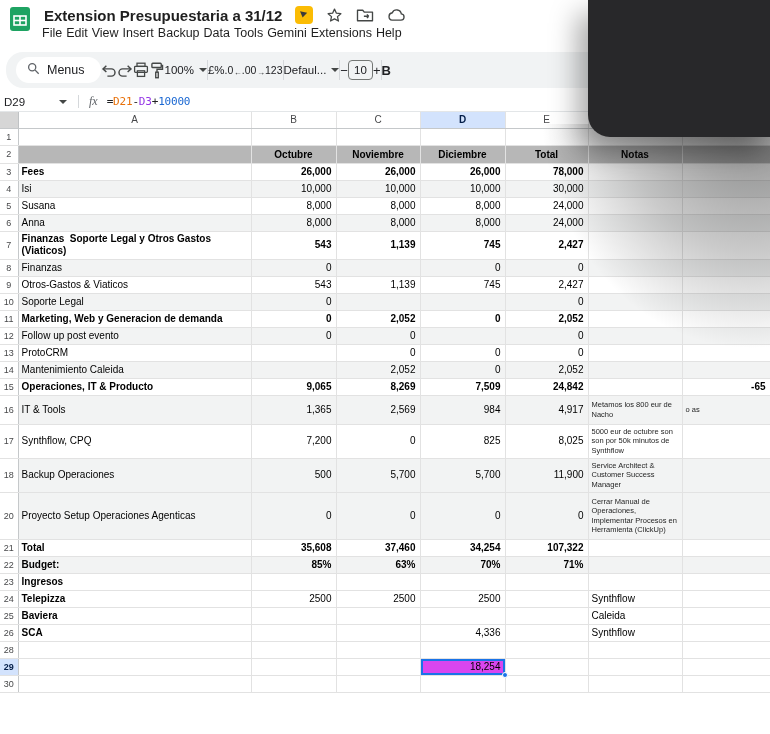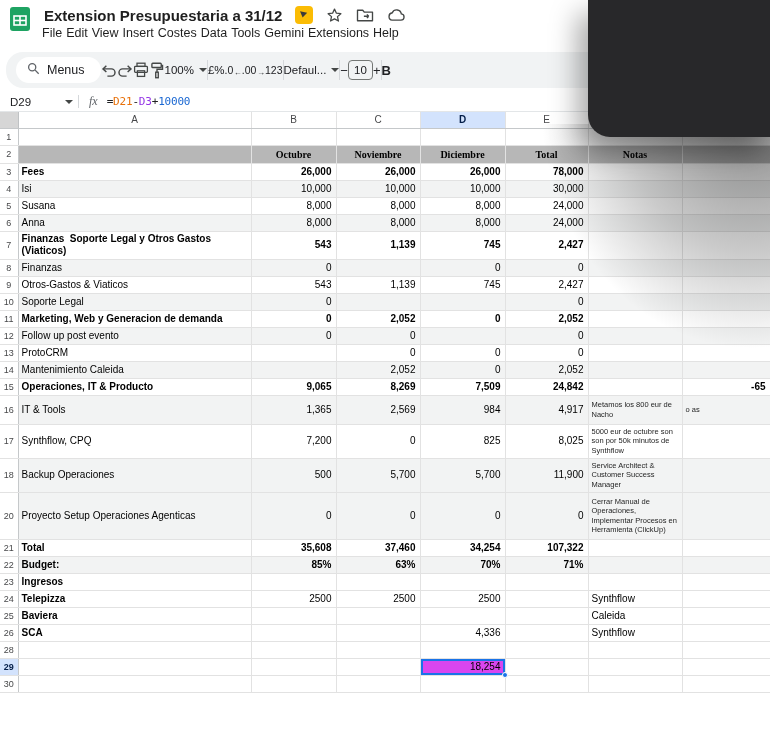--- a/index.html
+++ b/index.html
@@ -32,40 +32,40 @@
   .caret{width:0;height:0;border-left:4px solid transparent;border-right:4px solid transparent;border-top:4.5px solid #444746;}
   .tb-div{width:1px;height:20px;background:#d5d8db;}
   .num-fmt{display:flex;align-items:flex-end;font-size:10.5px;color:#202124;}
   .mini-arrow{font-size:8px;margin-left:0.5px;transform:translateY(1px);}
   .fmt-123{font-size:10.5px;color:#202124;}
   .font-size-box{width:25px;height:20px;border:1px solid #747775;border-radius:4px;display:flex;align-items:center;justify-content:center;font-size:11.5px;color:#202124;background:#f1f3f4;}
   .pm{font-size:13px;color:#202124;}
   .bold-b{font-size:13px;font-weight:700;color:#202124;}
   
   .formula-bar{position:absolute;left:0;top:92px;width:770px;height:20px;background:#fff;border-bottom:1px solid #e3e6e8;display:flex;align-items:center;}
-  .name-box{display:flex;align-items:center;width:72px;padding-left:10px;font-size:11.5px;color:#202124;gap:0;}
+  .name-box{display:flex;align-items:center;width:72px;padding-left:4px;font-size:11.5px;color:#202124;gap:0;}
   .name-box .ref{flex:0 0 auto;}
   .name-box .caret{margin-left:34px;}
   .fb-div{width:1px;height:13px;background:#d5d8db;margin-left:6px;}
   .fx{font-family:"Liberation Serif","DejaVu Serif",serif;font-style:italic;font-size:12px;color:#5f6368;margin:0 9px 0 10px;}
   .formula-text{font-family:"DejaVu Sans Mono","Liberation Mono",monospace;font-size:11px;letter-spacing:-0.2px;display:flex;}
   
   .grid{position:absolute;left:0;top:112px;width:770px;height:622px;overflow:hidden;background:#fff;}
   table{border-collapse:collapse;table-layout:fixed;width:770px;}
   th,td{border-right:1px solid #e2e2e2;border-bottom:1px solid #e2e2e2;padding:0;font-size:10px;font-weight:400;color:#000;overflow:hidden;vertical-align:middle;}
   thead th{background:#fff;color:#47484a;font-size:10px;text-align:center;border-bottom:1px solid #c5c8ca;height:16px;}
   th.corner{background:#d6d6d6;border-right:1px solid #bfc2c4;}
   tbody th.rn{background:#fff;color:#47484a;font-size:9px;text-align:center;border-right:1px solid #c5c8ca;font-weight:400;}
   .selhdr{background:var(--selhdr) !important;color:#041e49 !important;font-weight:700 !important;}
   tr.mh td{background:var(--mh);font-weight:700;text-align:center;color:#000;}
   tr.band td{background:var(--band);}
   td.c-label{text-align:left;padding:0 3px;white-space:pre-wrap;line-height:12px;}
   td.c-num{text-align:right;padding:0 4px;white-space:nowrap;line-height:12px;}
   td.c-note{font-size:7.5px;line-height:9.5px;color:#1f1f1f;padding:1px 3px;text-align:left;}
-  td.c-head{text-align:center;font-family:Liberation Serif, serif;}
+  td.c-head{text-align:center;}
   td.b{font-weight:700;}
   td.sel{box-shadow:inset 0 0 0 2px var(--sel);position:relative;background:#d946ef;overflow:visible;}
   .handle{position:absolute;right:-3px;bottom:-3px;width:6px;height:6px;border-radius:50%;background:var(--sel);border:1px solid #fff;z-index:3;}
   
   .pip-shadow{position:absolute;left:468px;top:124px;width:302px;height:330px;z-index:9;pointer-events:none;
     background:radial-gradient(ellipse 285px 330px at 94% -6%, rgba(15,15,15,0.5) 0%, rgba(15,15,15,0.22) 45%, rgba(15,15,15,0) 74%);}
   .pip{position:absolute;left:588px;top:0;width:182px;height:137px;background:var(--ov);
     border-radius:0 0 0 22px;z-index:10;box-shadow:-10px 14px 28px rgba(0,0,0,0.35);}
 </style>
 </head>
@@ -101,21 +101,21 @@
     <svg width="19" height="14" viewBox="0 0 24 17">
         <path d="M6.5 15h11a4 4 0 0 0 .6-7.96A6 6 0 0 0 6.7 5.7 4.7 4.7 0 0 0 6.5 15z" fill="none" stroke="#444746" stroke-width="1.7"></path>
       </svg>
   </span>
 </div>
 <div class="menu-row">
     <span class="menu-item">File</span>
     <span class="menu-item">Edit</span>
     <span class="menu-item">View</span>
     <span class="menu-item">Insert</span>
-    <span class="menu-item">Costes</span>
+    <span class="menu-item">Backup</span>
     <span class="menu-item">Data</span>
     <span class="menu-item">Tools</span>
     <span class="menu-item">Gemini</span>
     <span class="menu-item">Extensions</span>
     <span class="menu-item">Help</span>
   </div>
 
 <div class="toolbar">
   <div class="menus-pill">
     <span>

